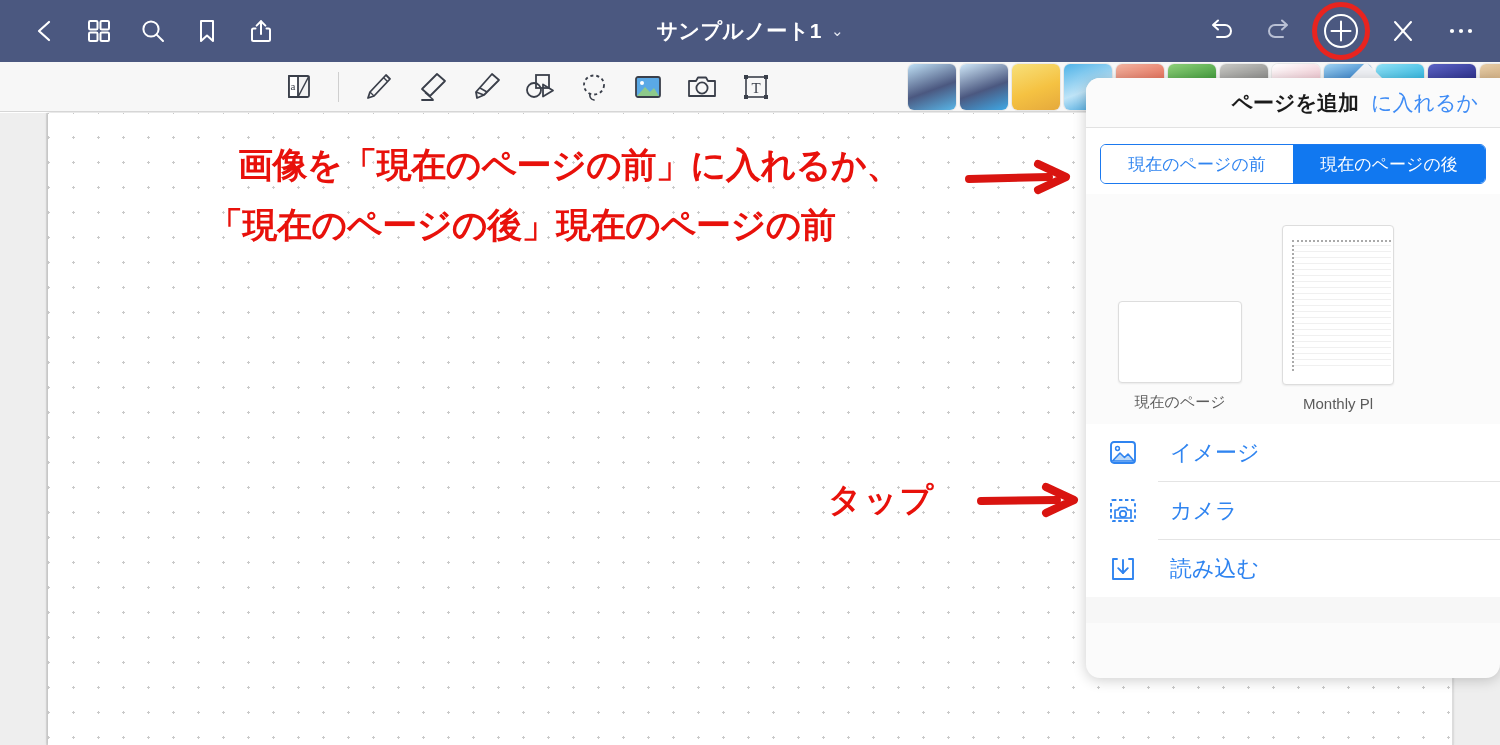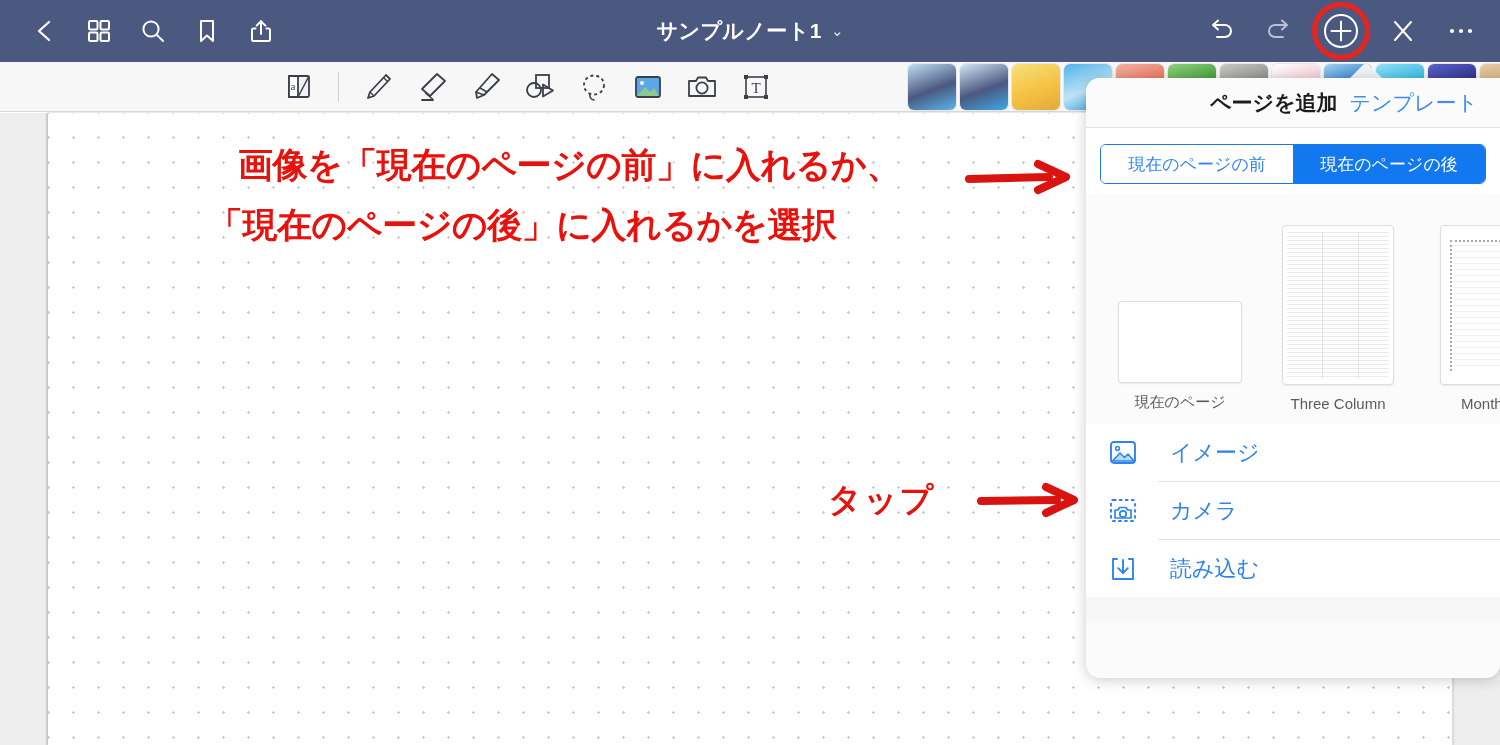--- a/index.html
+++ b/index.html
@@ -200,21 +200,21 @@
 
 <div id="app">
 
   <div class="canvas">
     <div class="page-edge-l"></div>
     <div class="page"></div>
     <div class="page-edge-r"></div>
   </div>
 
   <div class="anno anno-1">画像を「現在のページの前」に入れるか、</div>
-  <div class="anno anno-2">「現在のページの後」に入れるかを選択</div>
+  <div class="anno anno-2">「現在のページの後」現在のページの前</div>
   <div class="anno anno-3">タップ</div>
 
   <div class="arrow arrow-1">
     <svg width="112" height="38" viewBox="0 0 112 38">
       <path d="M2 22 L84 19" stroke="#fff" stroke-width="14" stroke-linecap="round" fill="none"></path>
       <path d="M70 4 L104 19 L70 34" stroke="#fff" stroke-width="14" stroke-linejoin="round" stroke-linecap="round" fill="none"></path>
       <path d="M3 21 L83 19" stroke="#d91410" stroke-width="8" stroke-linecap="round" fill="none"></path>
       <path d="M72 6 L100 19 L72 32" stroke="#d91410" stroke-width="8" stroke-linejoin="round" stroke-linecap="round" fill="none"></path>
     </svg>
   </div>
@@ -434,51 +434,39 @@
     </div>
 
   <div class="redbox redbox-seg"></div>
   <div class="redbox redbox-img"></div>
 
   <div class="panel-caret"></div>
   <div class="panel">
 
     <div class="panel-head">
       <span class="h-title">ページを追加</span>
-      <span class="h-link">テンプレート</span>
+      <span class="h-link">に入れるか</span>
     </div>
 
     <div class="seg-row">
       <div class="seg">
         <div class="s-off">現在のページの前</div>
         <div class="s-on">現在のページの後</div>
       </div>
     </div>
 
     <div class="tmpl-row">
 
       <div class="tmpl">
         <div class="card-wrap">
           <div class="card card-land"></div>
         </div>
         <div class="label">現在のページ</div>
       </div>
 
-      <div class="tmpl">
-        <div class="card-wrap">
-          <div class="card card-port">
-            <div class="three-col">
-              <div class="lines"></div>
-              <div class="colsep" style="left:35%"></div>
-              <div class="colsep" style="left:68%"></div>
-            </div>
-          </div>
-        </div>
-        <div class="label">Three Column</div>
-      </div>
 
       <div class="tmpl">
         <div class="card-wrap">
           <div class="card card-port">
             <div class="monthly">
               <div class="rows"></div>
               <div class="dotted-top"></div>
               <div class="dotted-left"></div>
             </div>
           </div>

